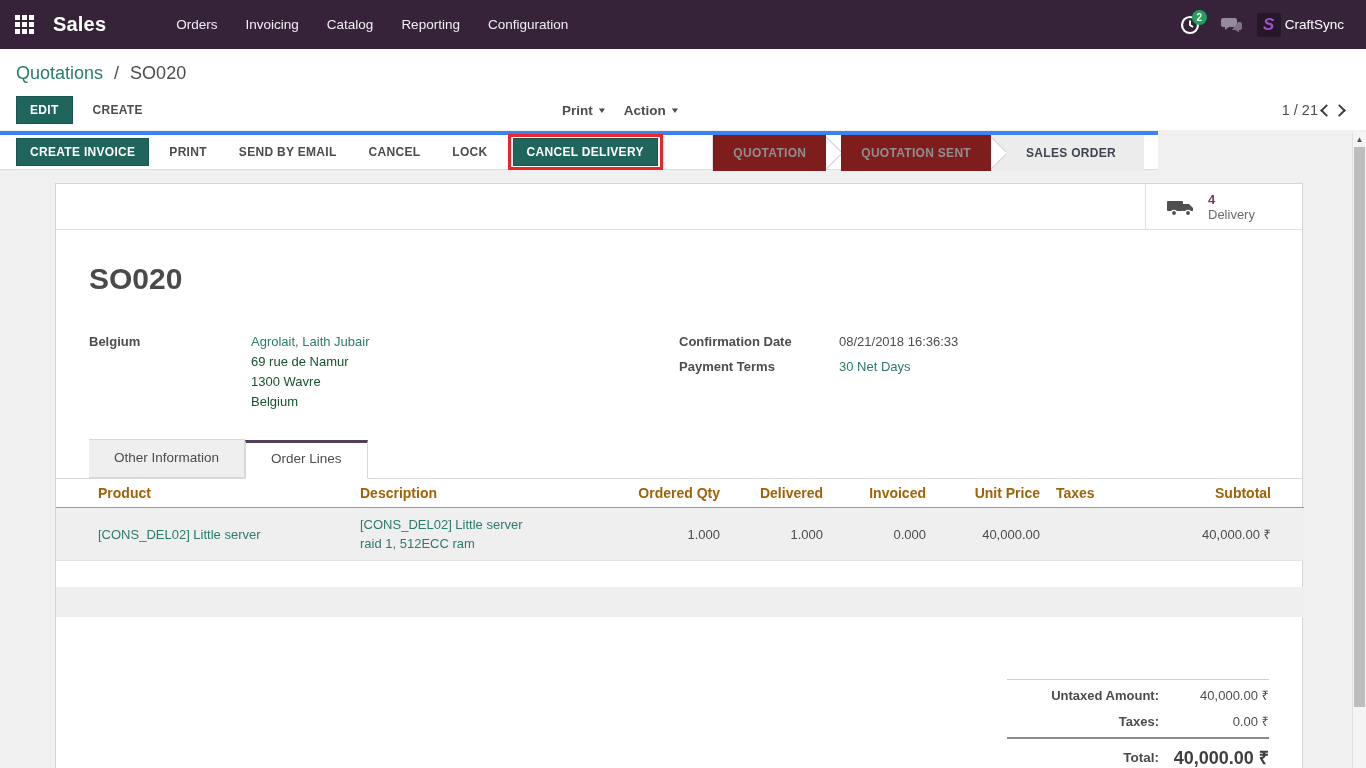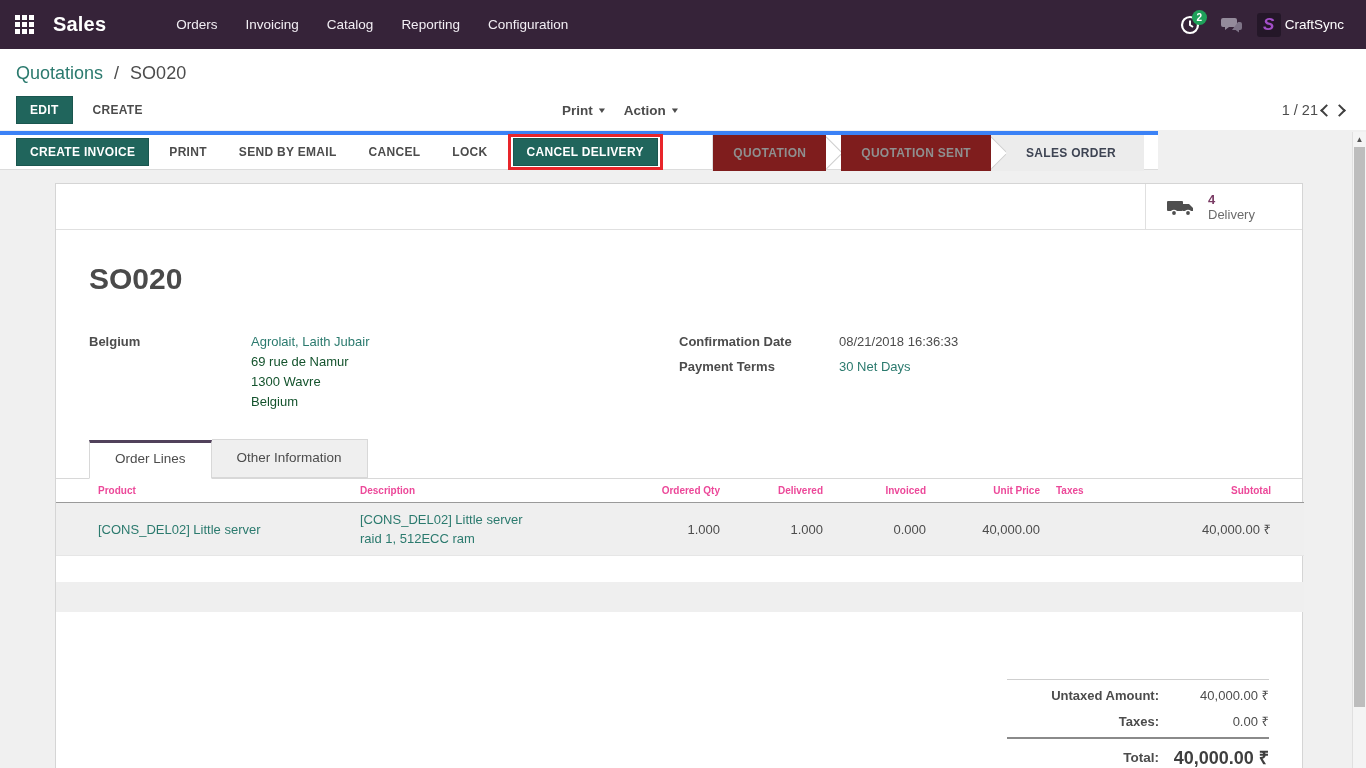--- a/index.html
+++ b/index.html
@@ -70,21 +70,21 @@
   .group.right .flabel { width:160px; }
 
   
   .tabs { margin-top:28px; padding-left:33px; display:flex; border-bottom:1px solid #d8d8d8; height:39px; align-items:flex-end; }
   .tab { font-size:13.5px; padding:10px 25px; cursor:pointer; border:1px solid #d8d8d8; background:#efefef; color:#4c4c4c; height:39px; }
   .tab.active { background:#fff; border-top:3px solid #51415b; border-bottom:1px solid #fff; margin-bottom:-1px; padding-top:8px; font-weight:normal; }
   .tab.inactive { border-left:none; }
 
   
   table.olines { width:100%; border-collapse:collapse; table-layout:fixed; }
-  .olines th { font-size:10px; font-weight:bold; color:#ec4899; padding:6px 8px; border-bottom:1px solid #9a9a9a; white-space:nowrap; }
+  .olines th { font-size:14px; font-weight:bold; color:#a16207; padding:6px 8px; border-bottom:1px solid #9a9a9a; white-space:nowrap; }
   .olines td { font-size:13px; padding:7px 8px; vertical-align:middle; }
   .olines .num { text-align:right; }
   .olines .row-data { background:#efefef; }
   .olines .row-data td { border-bottom:1px solid #e6e6e6; }
   .row-empty-white td { height:26px; }
   .row-empty-gray td { height:30px; background:#efefef; }
   .desc-line { color:#2b7a6e; line-height:19px; }
 
   
   .totals { position:absolute; right:33px; top:495px; width:262px; }
@@ -236,22 +236,22 @@
           <div class="fval">08/21/2018 16:36:33</div>
         </div>
         <div class="frow">
           <div class="flabel">Payment Terms</div>
           <div class="fval link">30 Net Days</div>
         </div>
       </div>
     </div>
 
     <div class="tabs">
+      <div class="tab inactive">Other Information</div>
       <div class="tab active">Order Lines</div>
-      <div class="tab inactive">Other Information</div>
     </div>
 
     <table class="olines">
       <colgroup>
         <col style="width:296px">
           <col style="width:250px">
           <col style="width:126px">
           <col style="width:103px">
         <col style="width:103px">
           <col style="width:114px">

